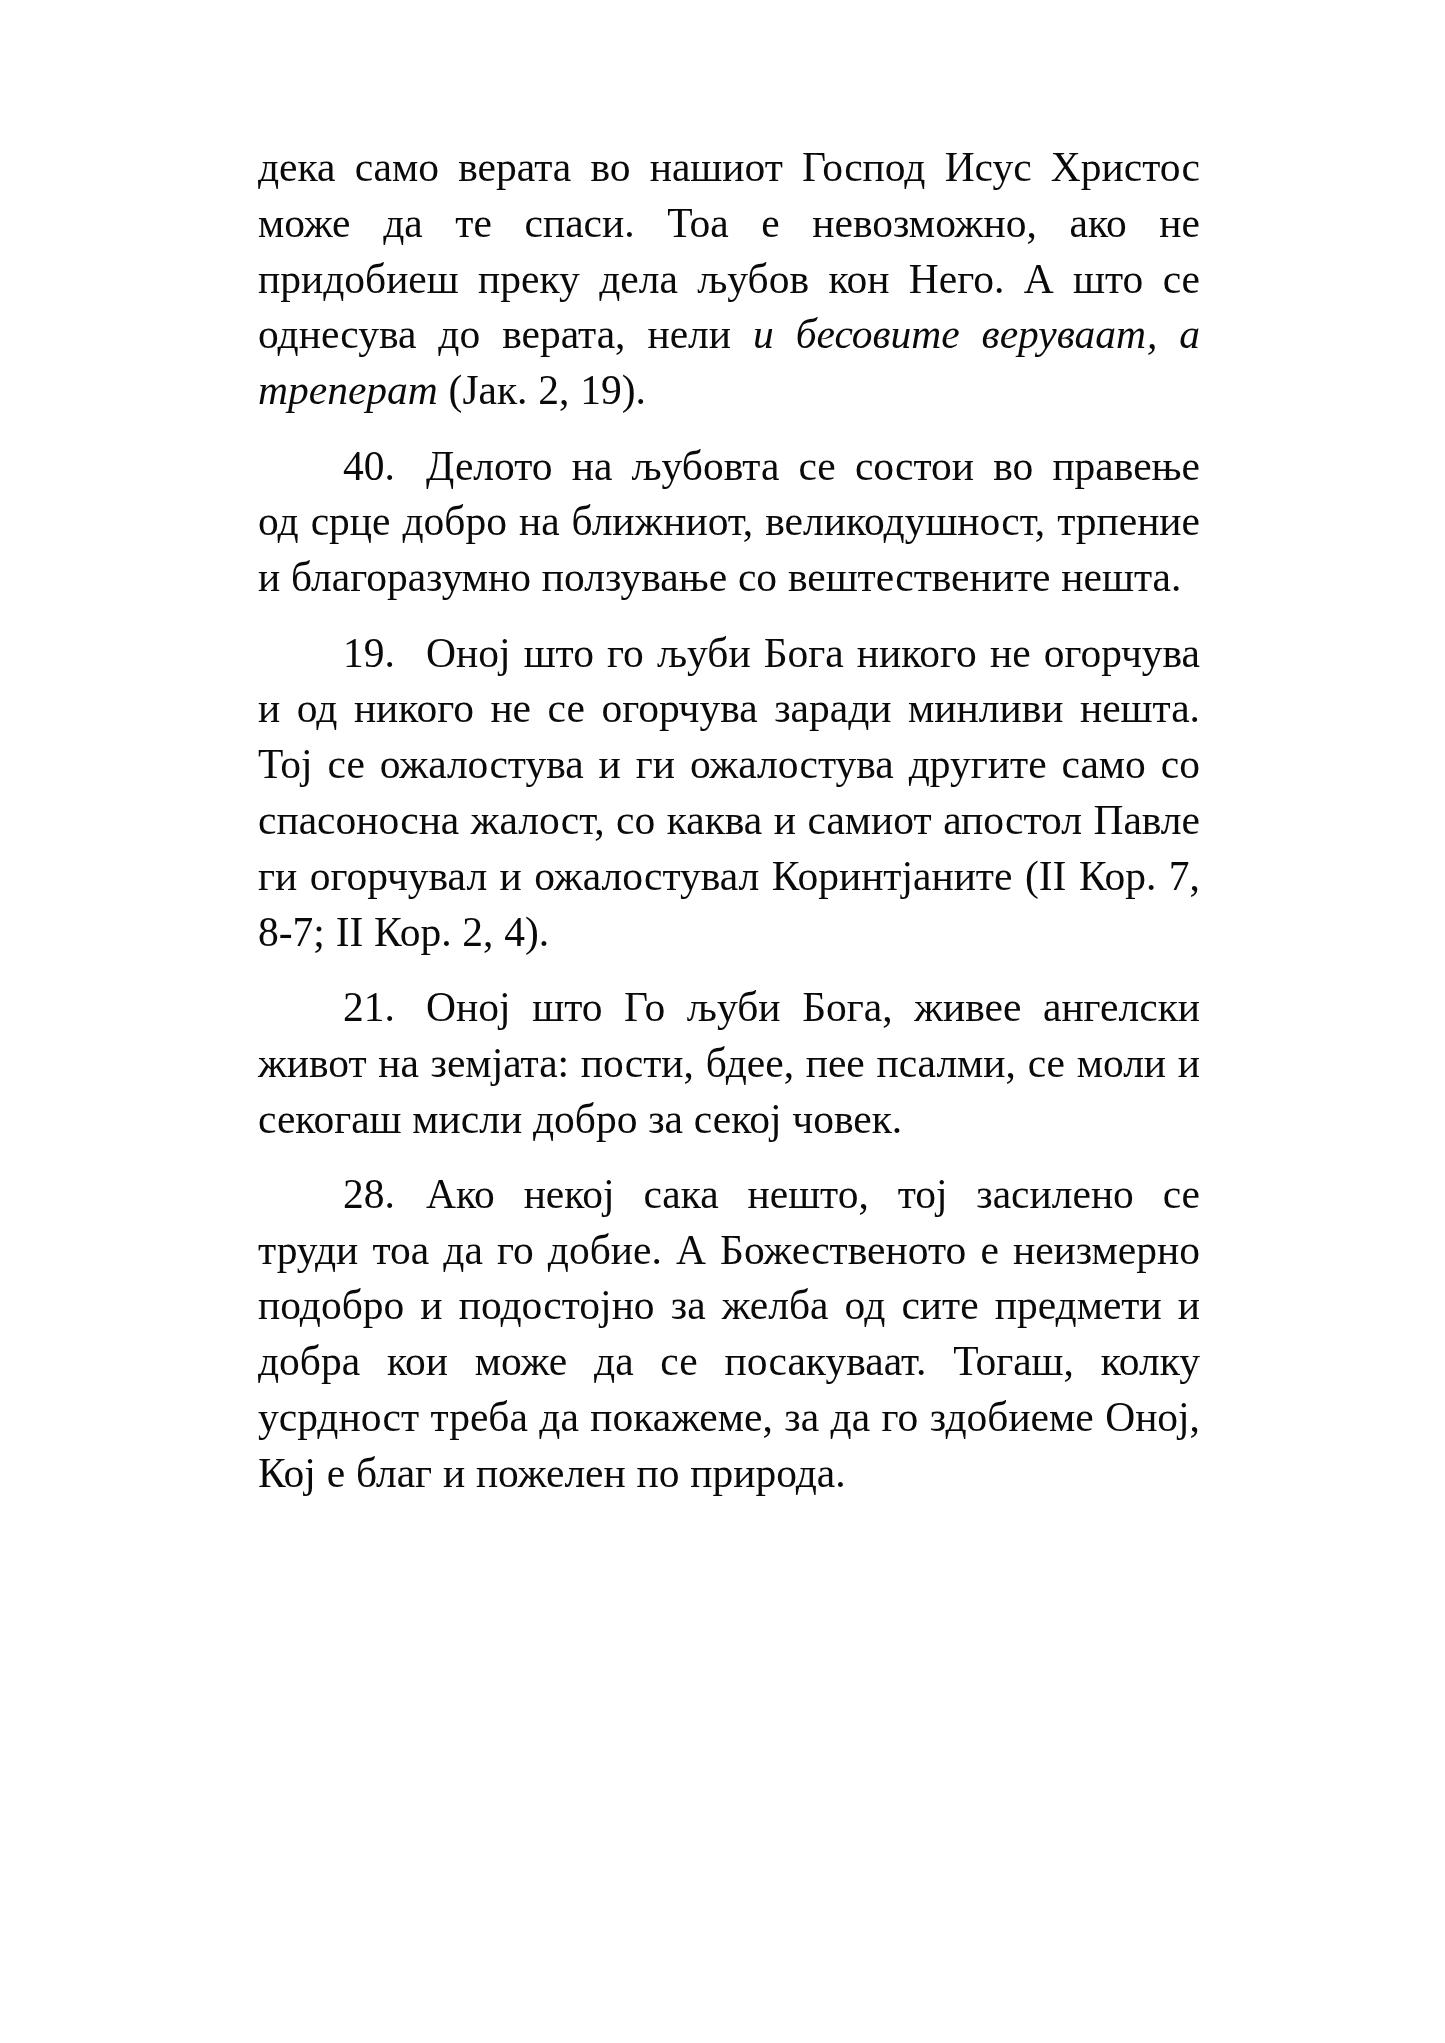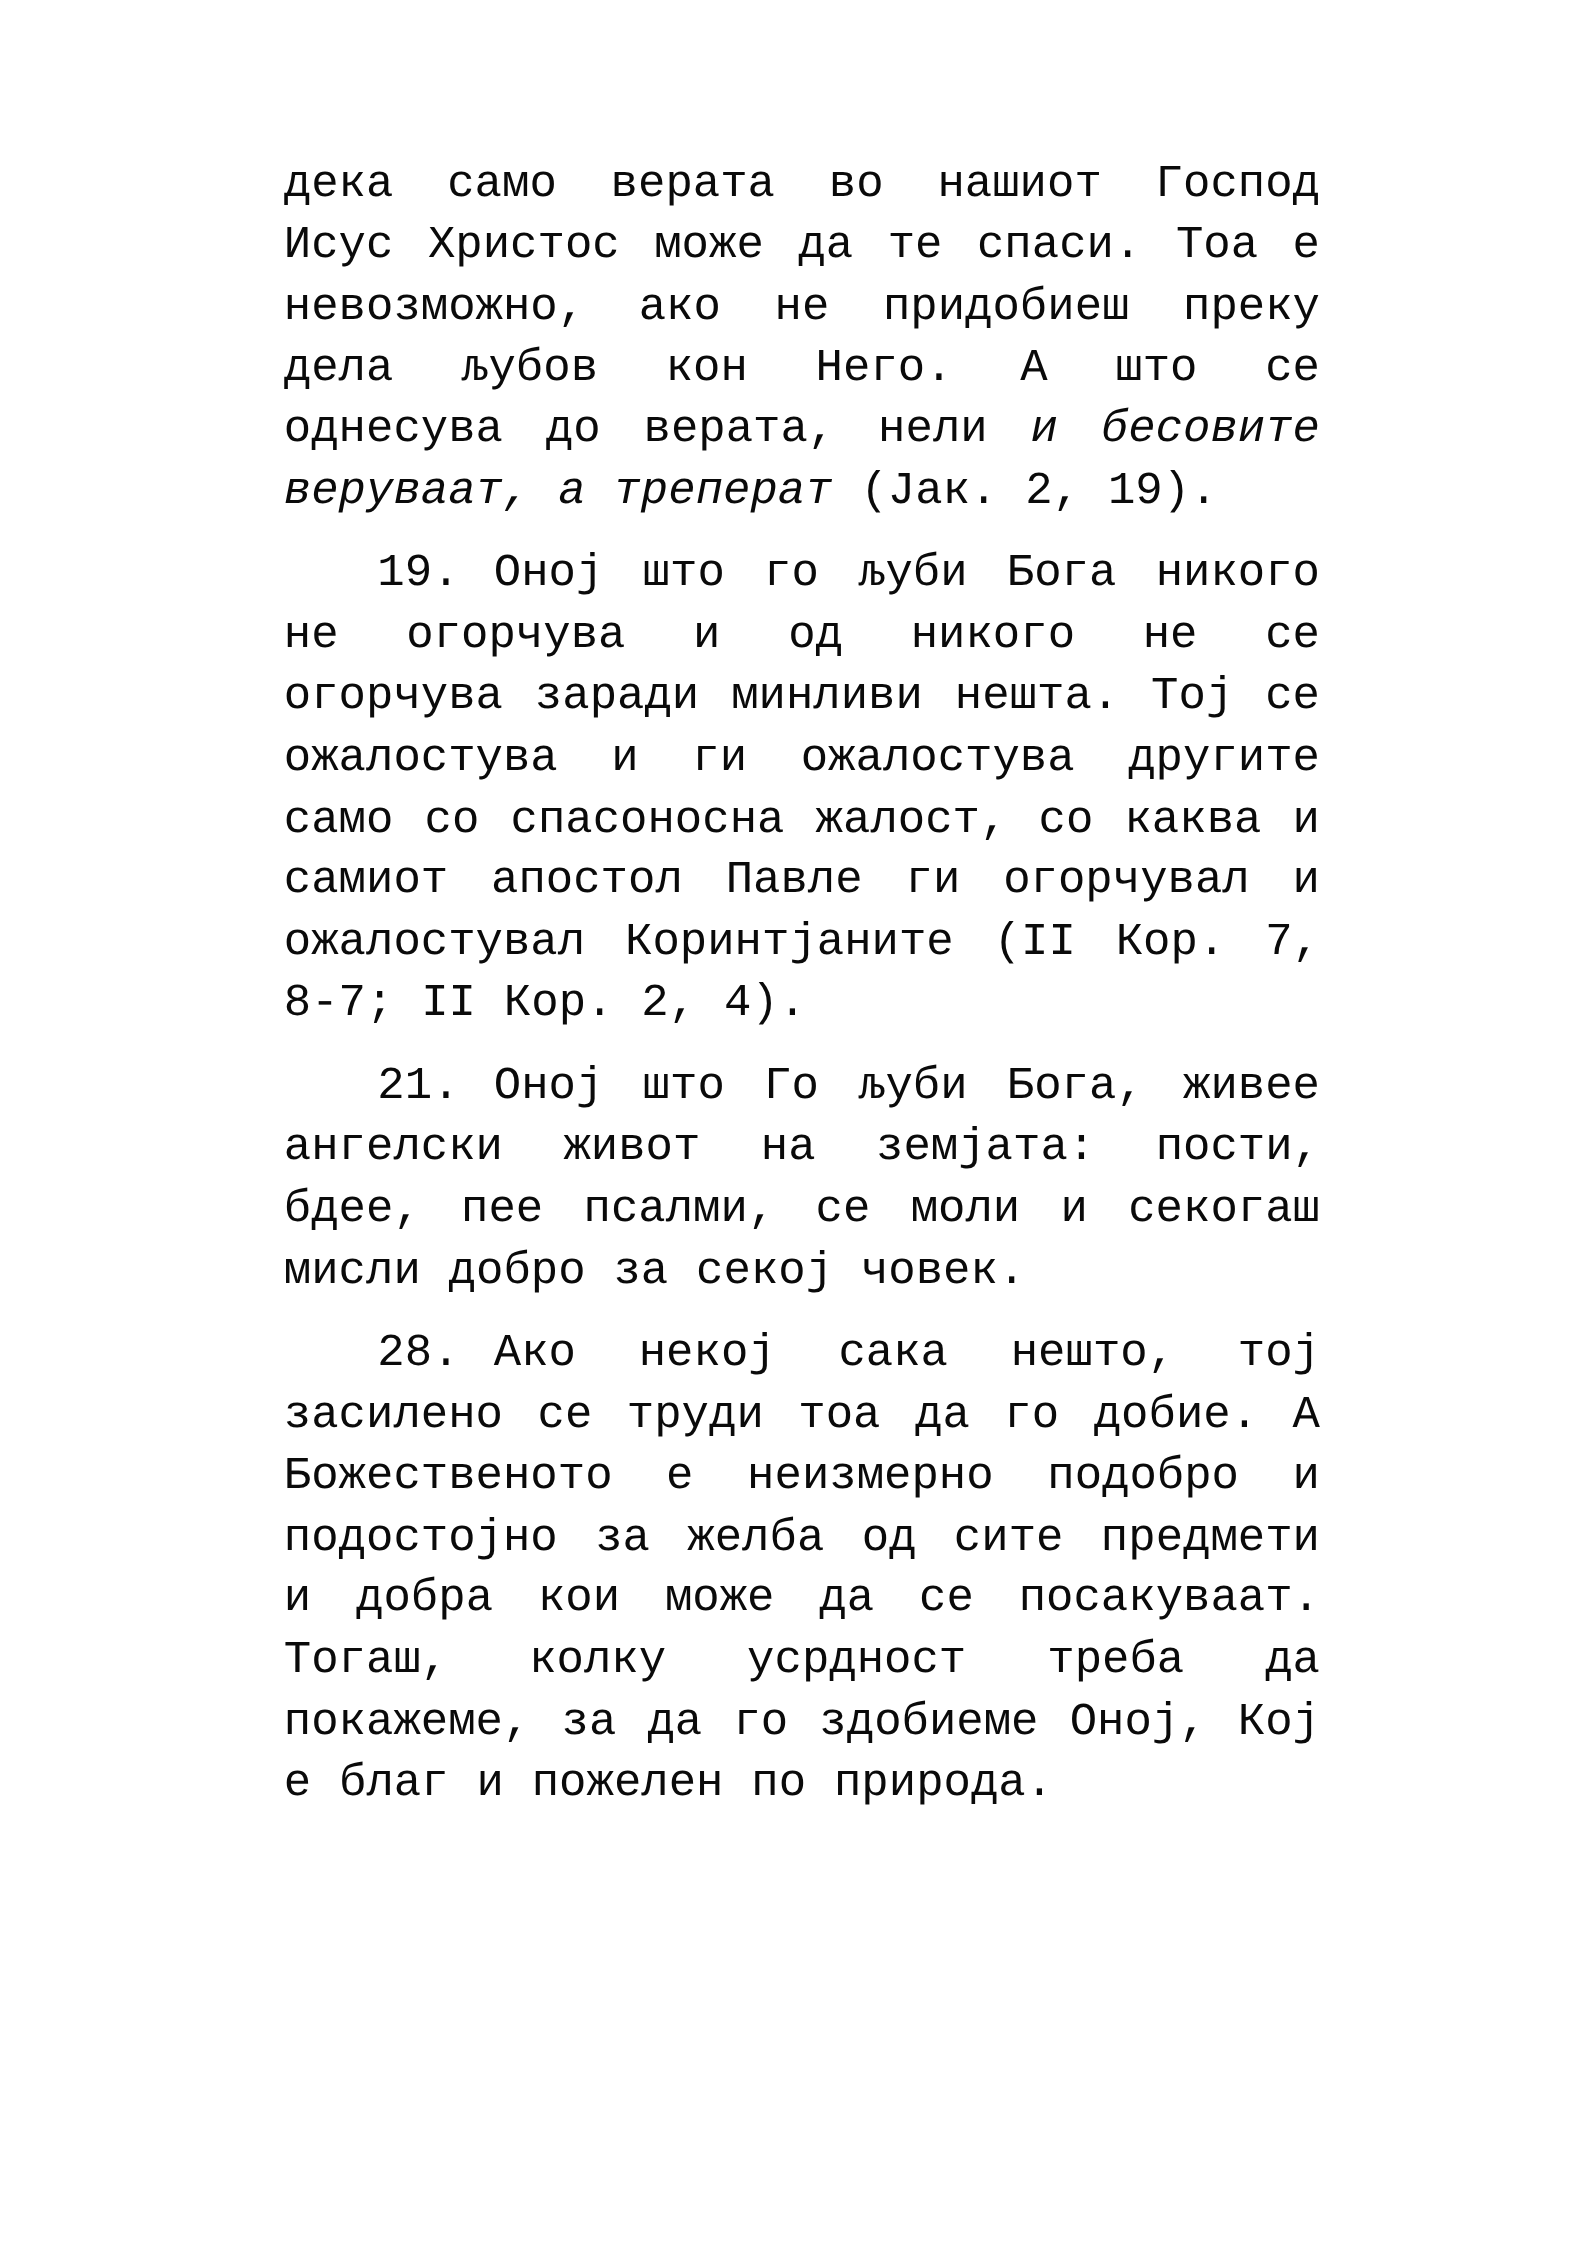--- a/index.html
+++ b/index.html
@@ -14,21 +14,20 @@
     color: #0a0a0a;
     -webkit-font-smoothing: antialiased;
   }
   .page {
     position: relative;
     width: 1445px;
     height: 1469px;
     box-sizing: border-box;
     padding: 140px 245px 84px 258px;
     background: #ffffff;
-    font-family: Liberation Mono, monospace;
   }
   .textblock {
     width: 100%;
   }
   p.para {
     margin: 0 0 0 0;
     padding: 0;
     font-size: 41.5px;
     line-height: 1.345;
     text-align: justify;
@@ -54,17 +53,18 @@
   em.quote {
     font-style: italic;
   }
 </style>
 </head>
 <body>
 
 <div class="page">
   <div class="textblock" id="body">
       <p class="para cont"><span>дека само верата во нашиот Господ Исус Христос може да те спаси. Тоа е невозможно, ако не придобиеш преку дела љубов кон Него. А што се однесува до верата, нели </span><em class="quote">и бесовите веруваат, а треперат</em><span> (Јак. 2, 19).</span></p>
+      <p class="para indent"><span class="num">40.</span><span class="numgap"></span><span>Делото на љубовта се состои во правење од срце добро на ближниот, великодушност, трпение и благоразумно ползување со вештествените нешта.</span></p>
       <p class="para indent"><span class="num">19.</span><span class="numgap"></span><span>Оној што го љуби Бога никого не огорчува и од никого не се огорчува заради минливи нешта. Тој се ожалостува и ги ожалостува другите само со спасоносна жалост, со каква и самиот апостол Павле ги огорчувал и ожалостувал Коринтјаните (II Кор. 7, 8-7;  II Кор. 2, 4).</span></p>
       <p class="para indent"><span class="num">21.</span><span class="numgap"></span><span>Оној што Го љуби Бога, живее ангелски живот на земјата: пости, бдее, пее псалми, се моли и секогаш мисли добро за секој човек.</span></p>
       <p class="para indent"><span class="num">28.</span><span class="numgap"></span><span>Ако некој сака нешто, тој засилено се труди тоа да го добие. А Божественото е неизмерно подобро и подостојно за желба од сите предмети и добра кои може да се посакуваат. Тогаш, колку усрдност треба да покажеме, за да го здобиеме Оној, Кој е благ и пожелен по природа.</span></p>
     </div>
 </div>
 
 </body></html>

